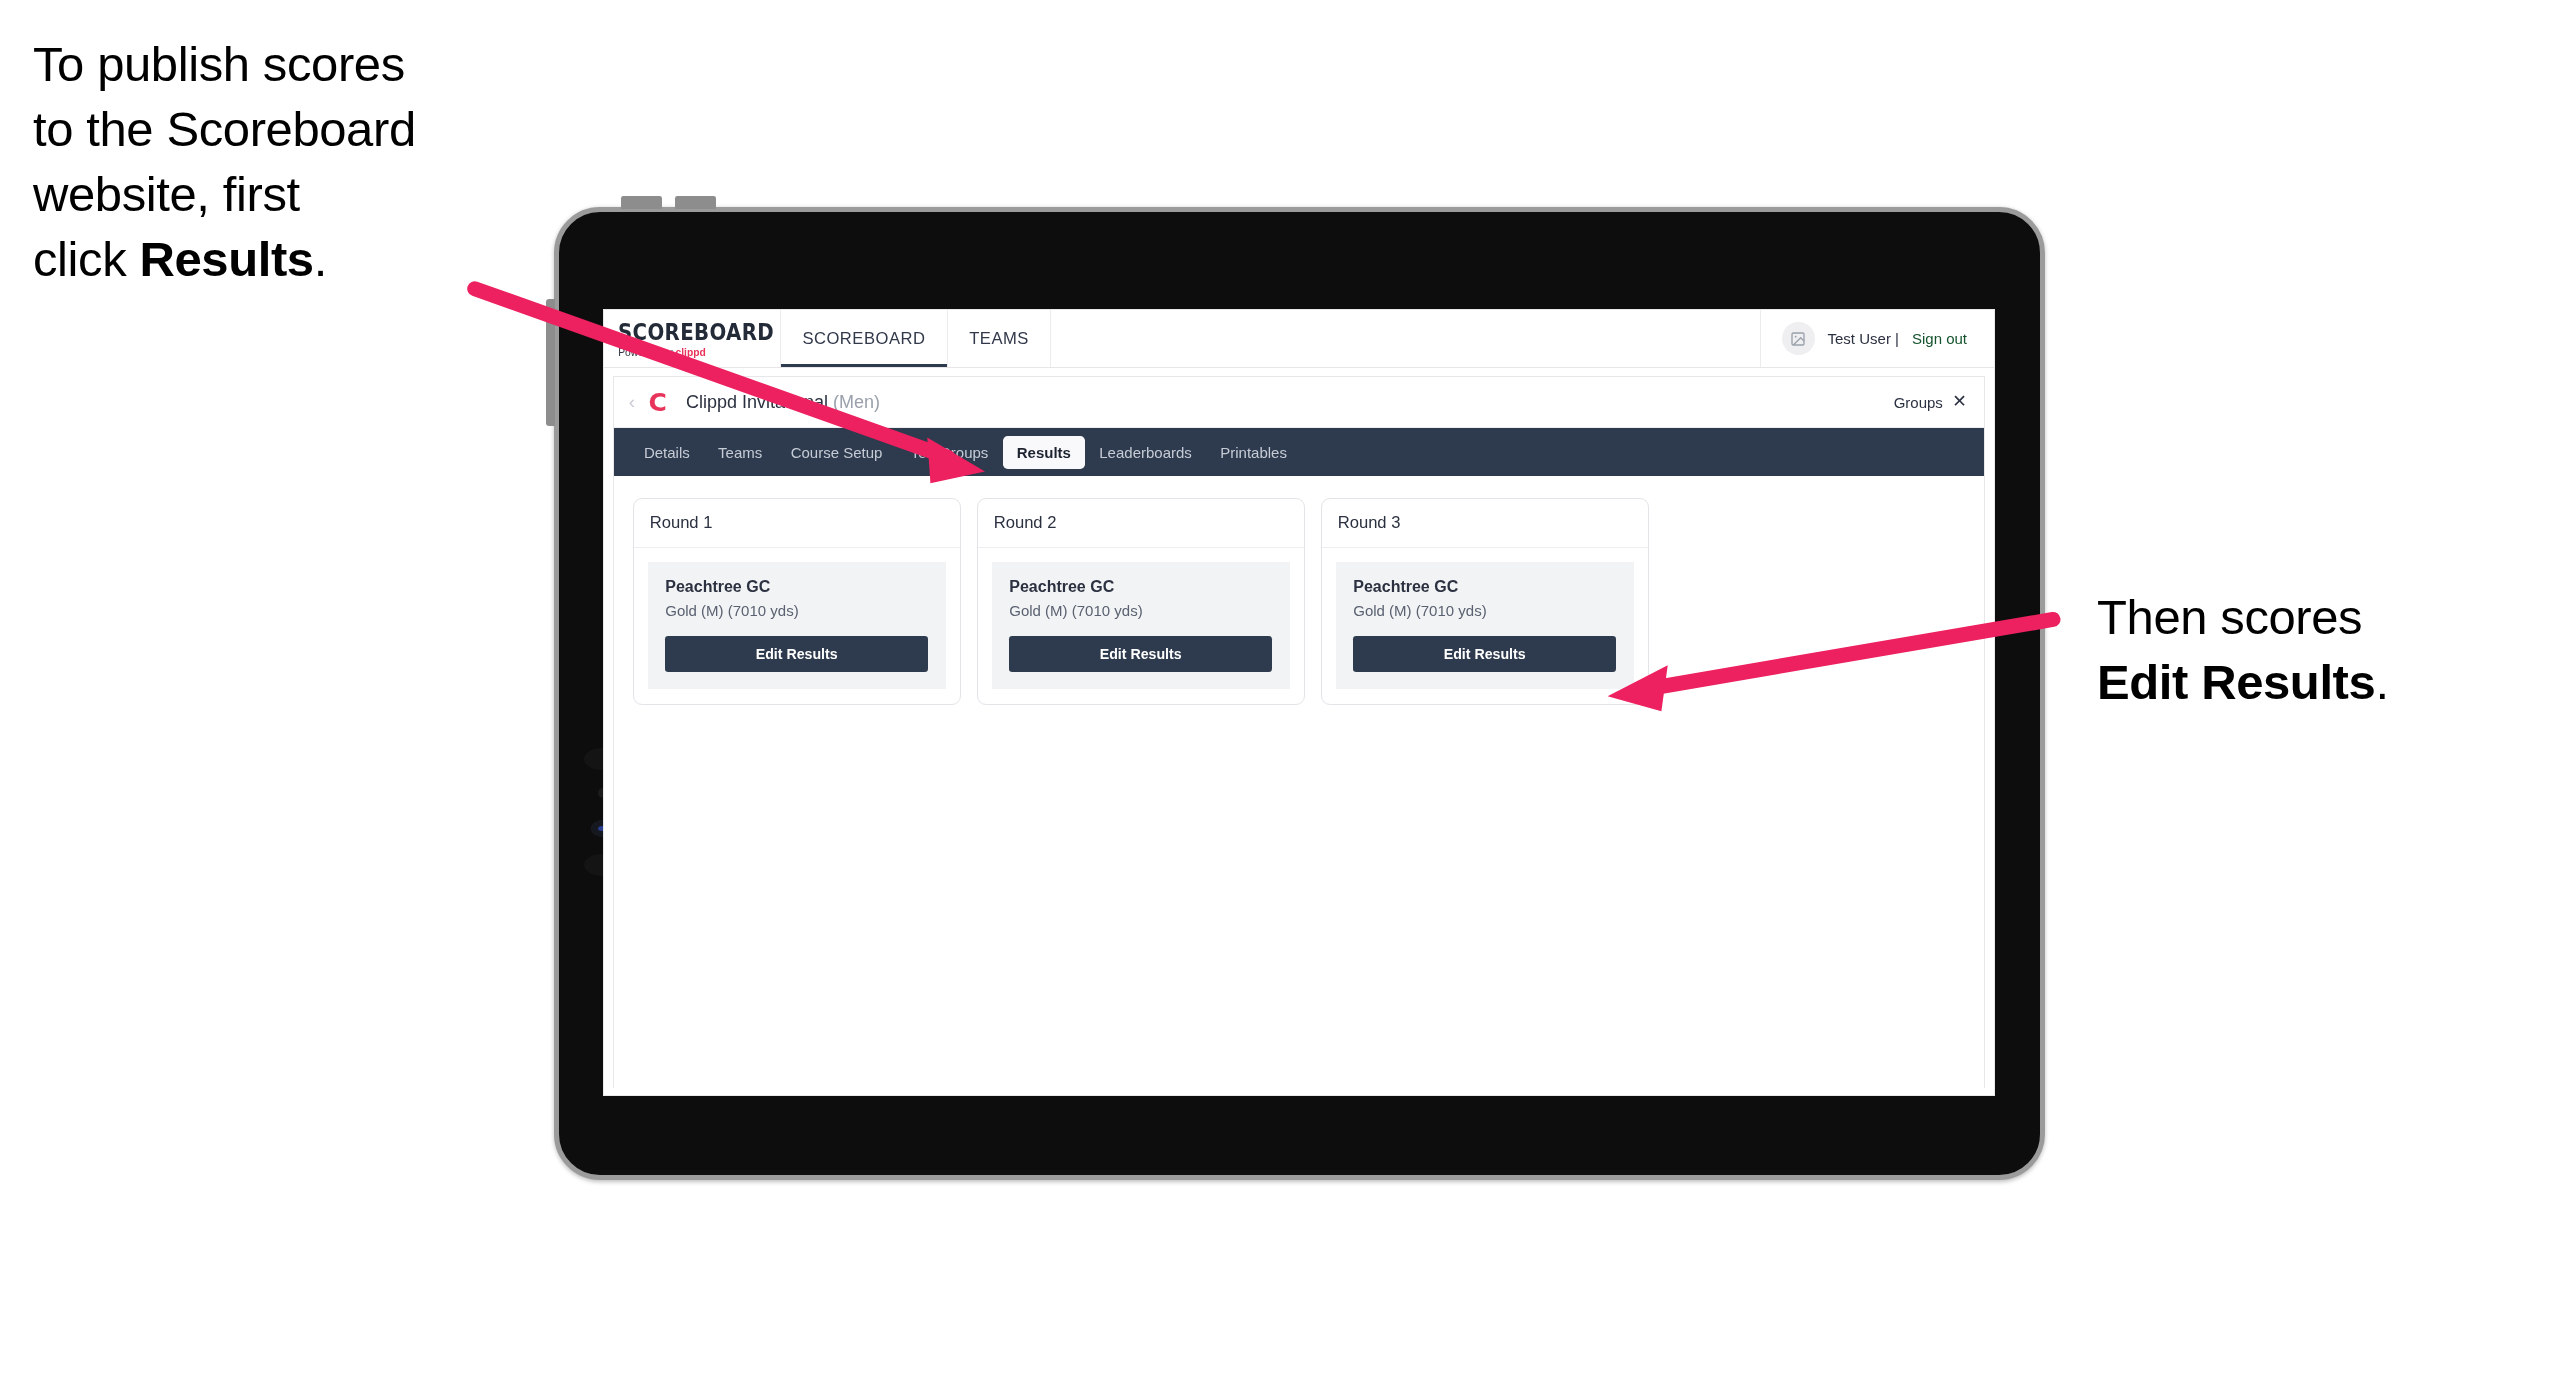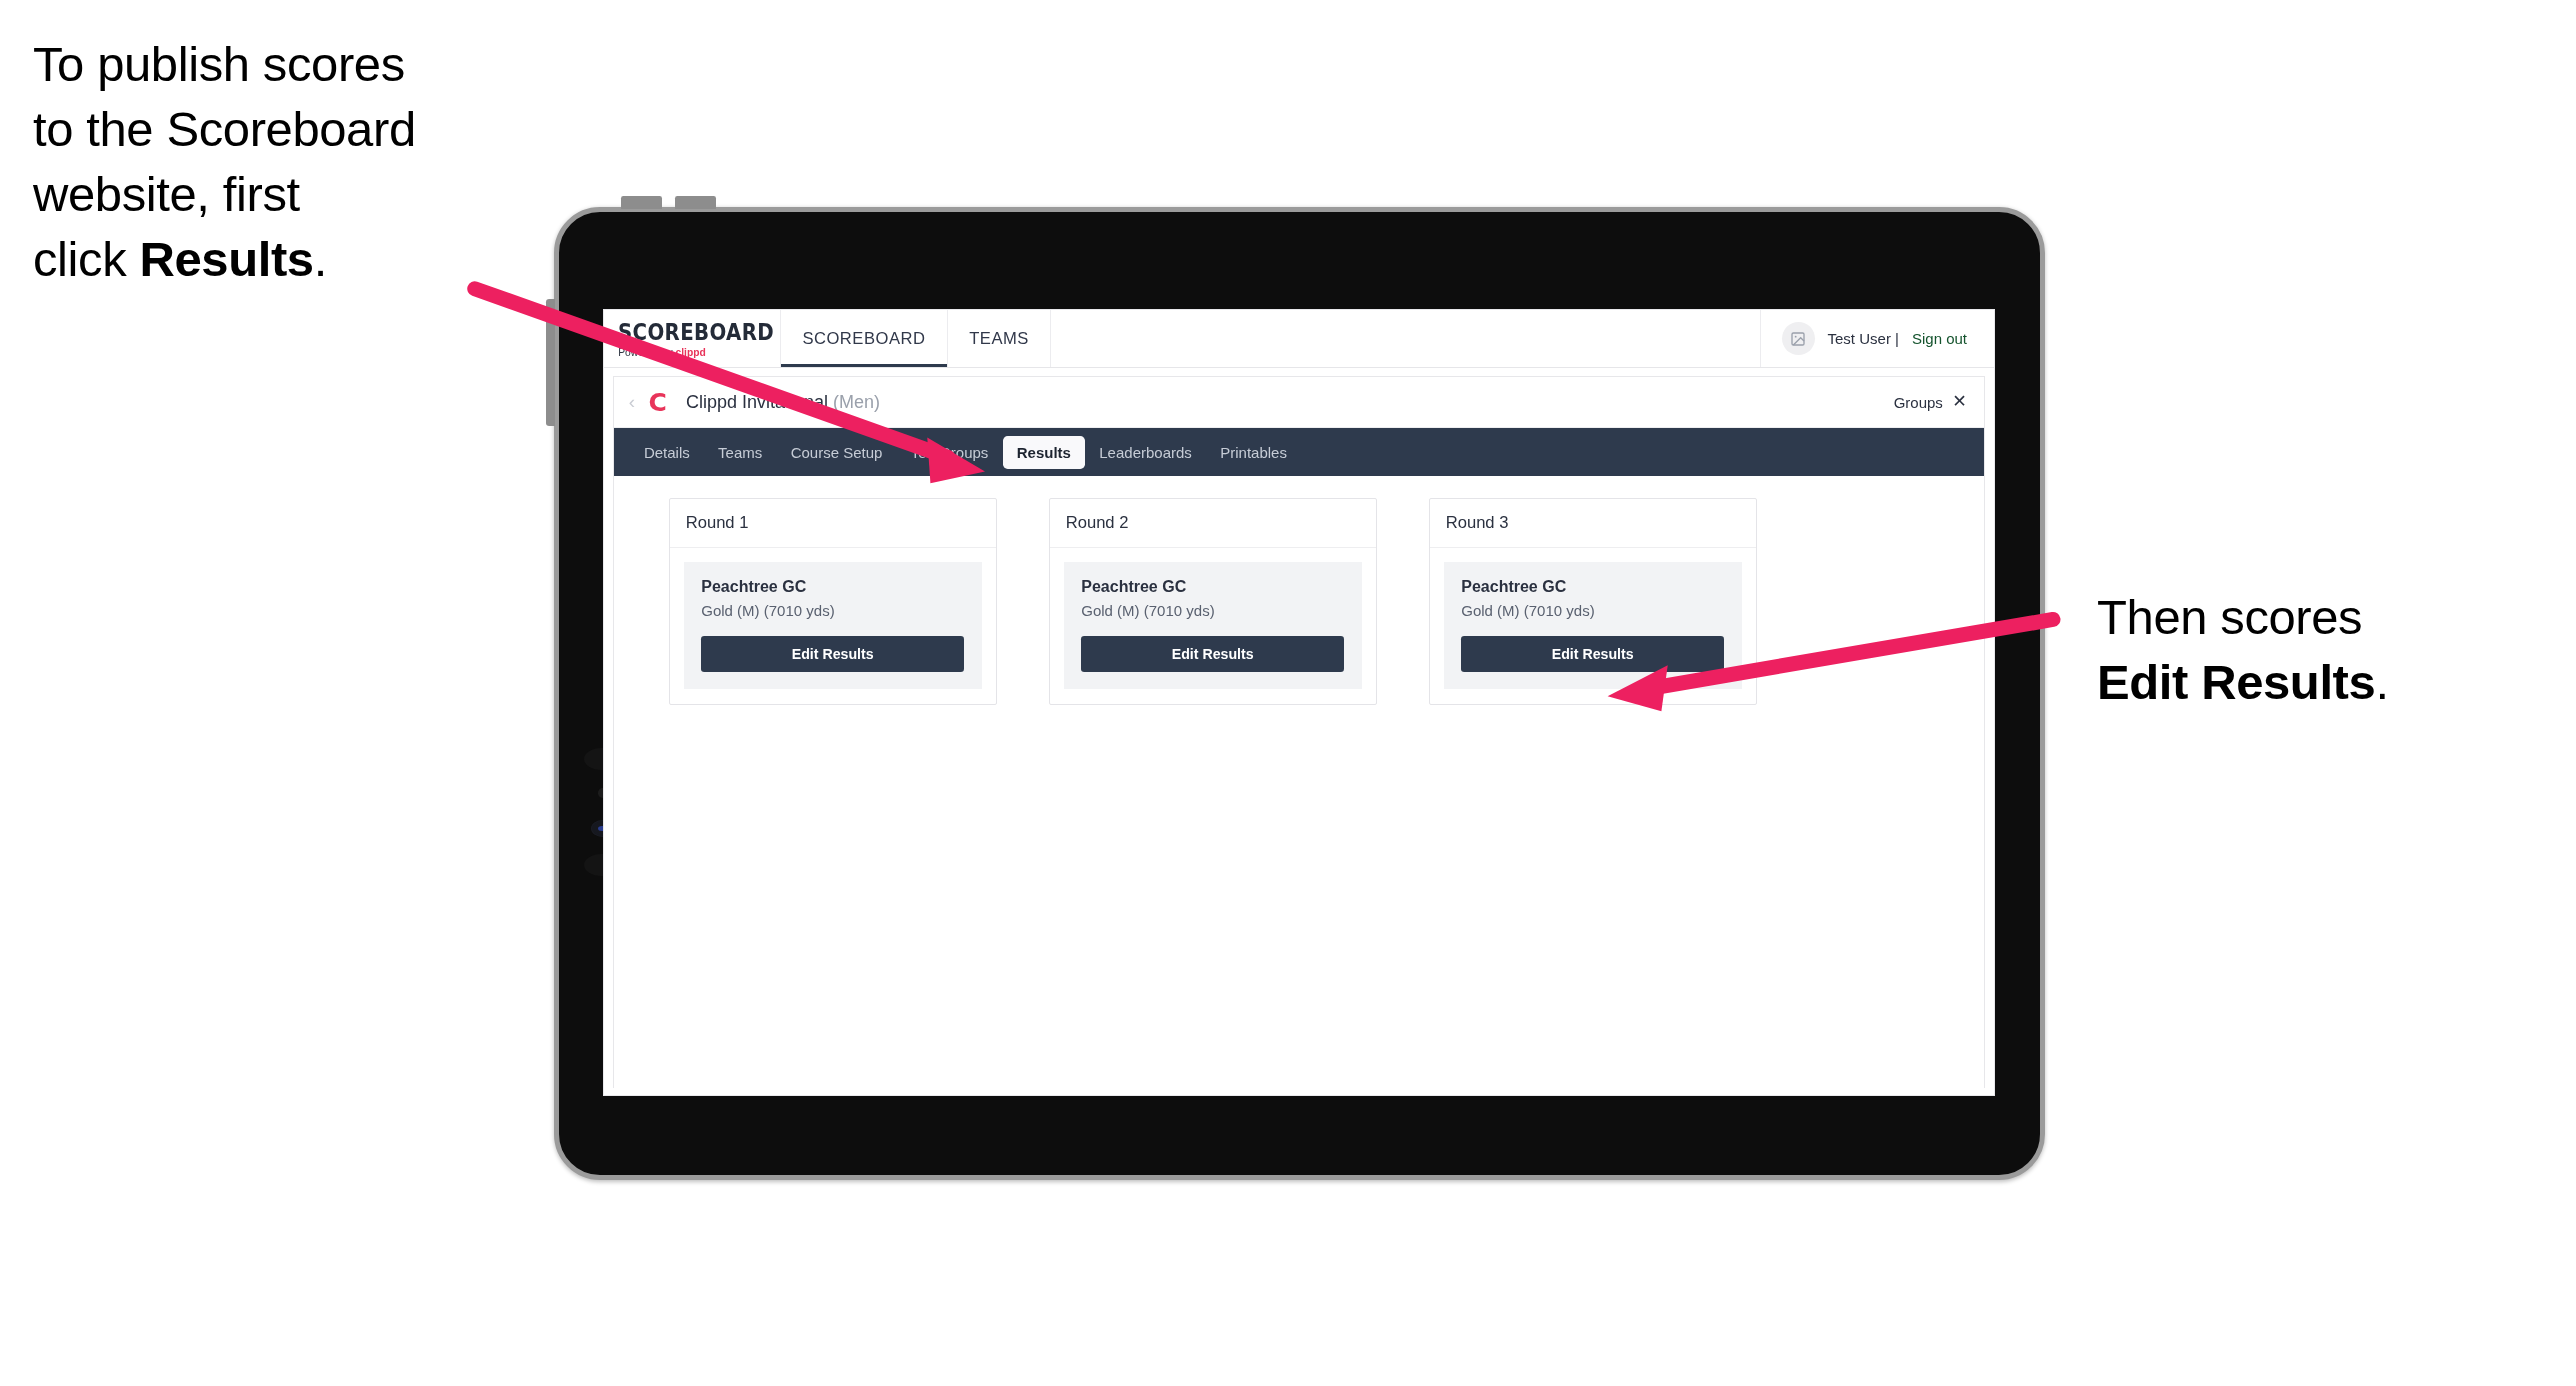--- a/index.html
+++ b/index.html
@@ -136,21 +136,21 @@
   }
   .tab {
     font-size: 15px; color: #c6ccd6; padding: 8px 14.2px; border-radius: 4.7px;
     cursor: pointer; white-space: nowrap;
   }
   .tab.active { background: #f9f9fb; color: #1d2430; font-weight: 700; }
 
   
   #rounds { display: flex; gap: 16px; padding: 22px 19px 0 19px; }
   .round-card {
-    width: 328px; background: #fff; border: 0.8px solid #e4e4e8; border-radius: 2px; margin-left: 36px;
+    width: 328px; background: #fff; border: 0.8px solid #e4e4e8; border-radius: 9px;
   }
   .round-head {
     height: 49px; display: flex; align-items: center; padding: 0 16px;
     border-bottom: 0.8px solid #eeeef0;
     font-size: 16.6px; color: #2b3140; font-weight: 400;
   }
   .round-body { padding: 14.2px; }
   .course-box { background: #f2f3f5; padding: 16px 17.4px 17.4px 17.4px; }
   .course-name { font-size: 16px; font-weight: 700; color: #2b3140; }
   .course-tee  { font-size: 15px; color: #5a6170; margin-top: 5.5px; }

